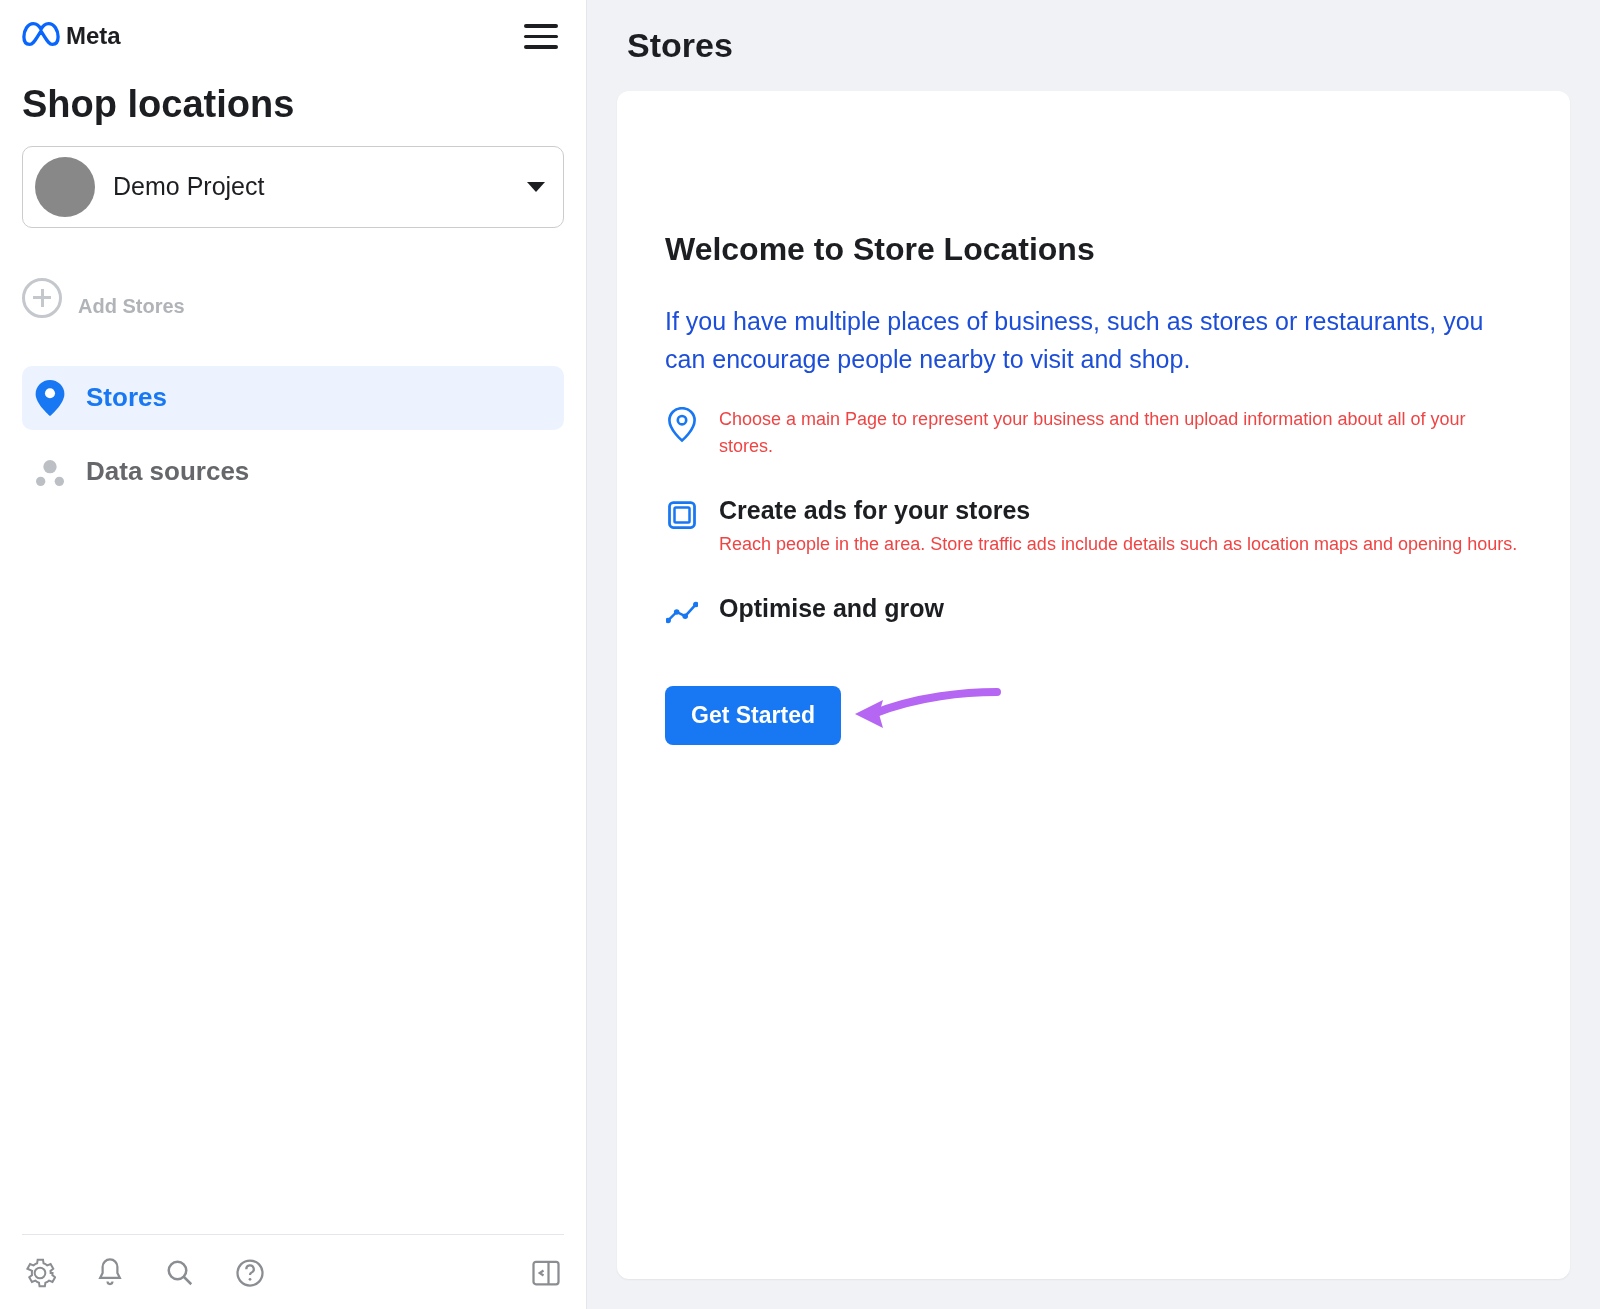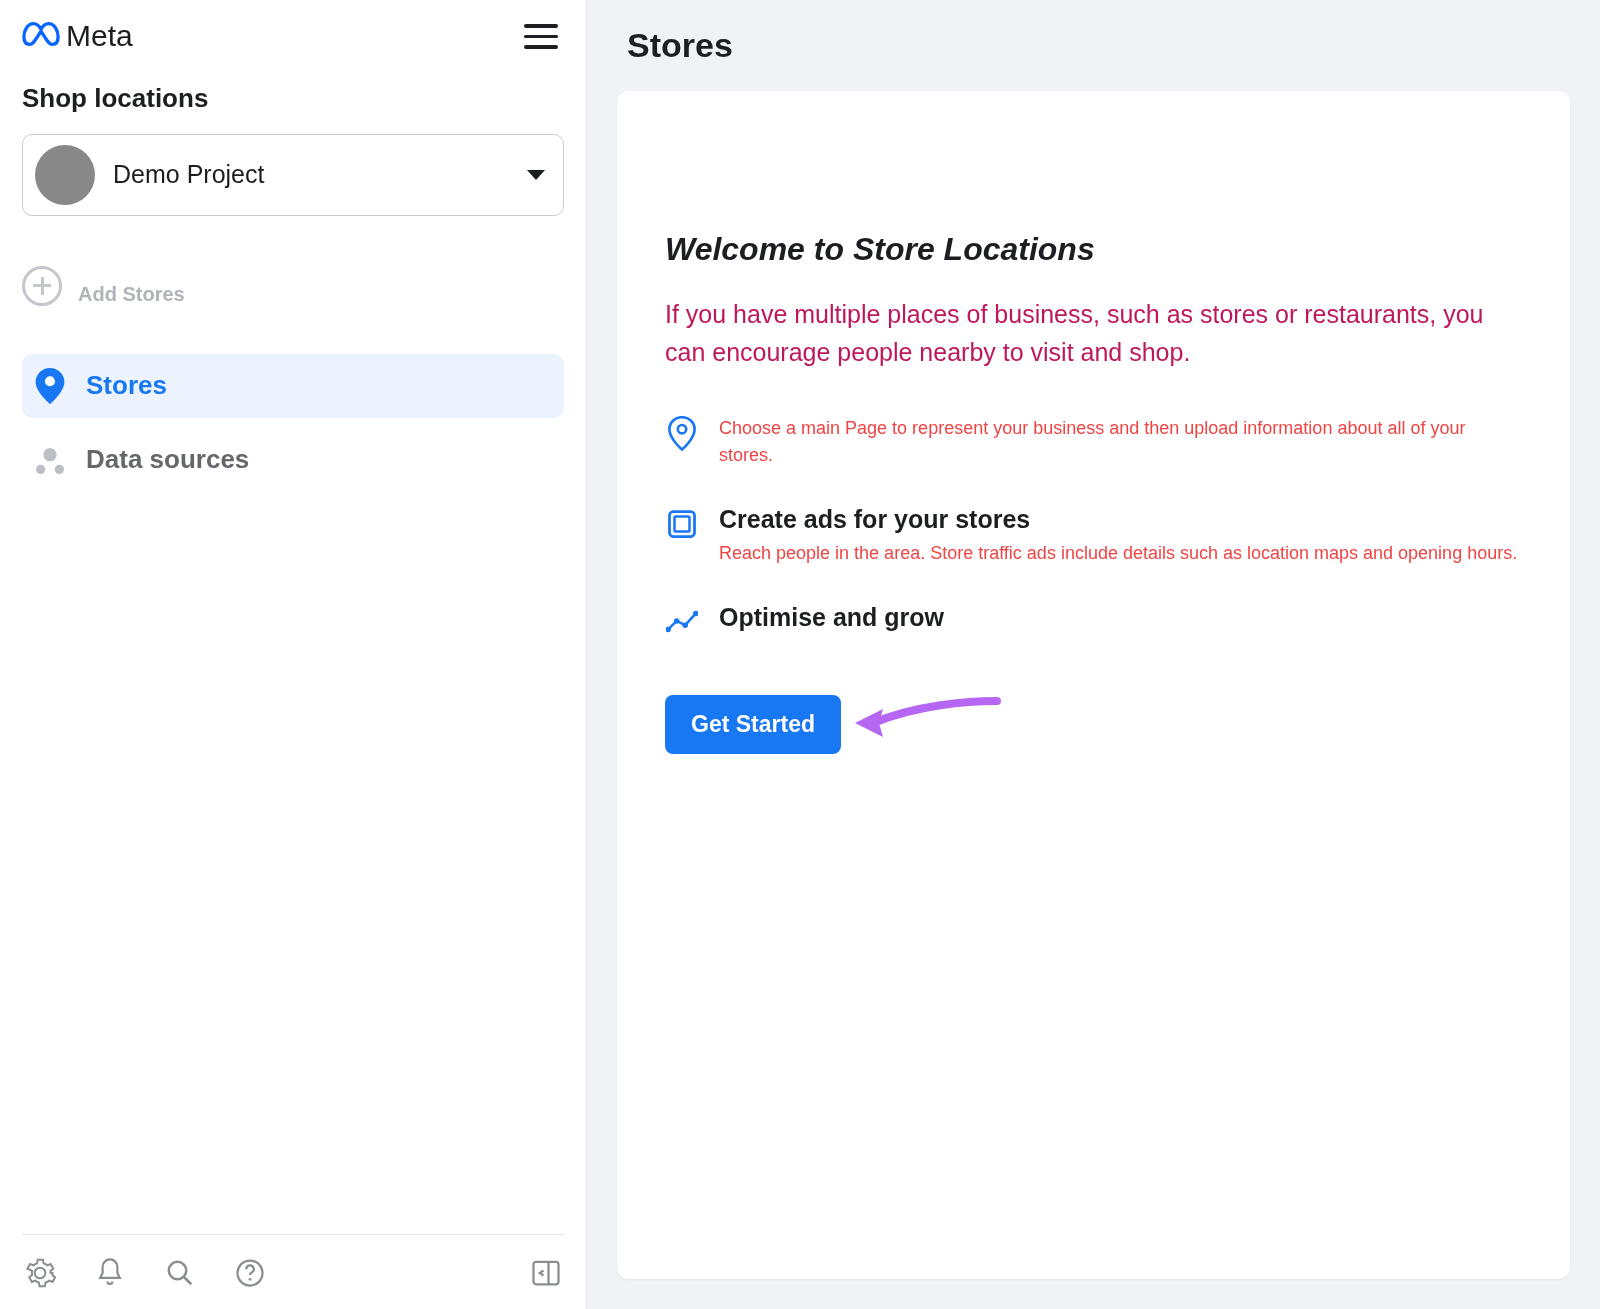--- a/index.html
+++ b/index.html
@@ -1,25 +1,25 @@
 <!DOCTYPE html>
 <html><head>
   <meta charset="utf-8">
   <style>
     * { margin: 0; padding: 0; box-sizing: border-box; }
     body { font-family: -apple-system, BlinkMacSystemFont, "Segoe UI", Helvetica, Arial, sans-serif; background: #fff; color: #1c1e21; width: 1600px; height: 1309px; overflow: hidden; display: flex; }
     
     .sidebar { width: 586px; height: 100%; background: #fff; display: flex; flex-direction: column; padding: 18px 22px; position: relative; }
     .sidebar-header { display: flex; align-items: center; justify-content: space-between; margin-bottom: 28px; }
     .meta-brand { display: flex; align-items: center; gap: 6px; }
-    .meta-text { font-size: 30px; font-weight: 400; }
+    .meta-text { font-size: 24px; font-weight: 700; }
     .menu-btn { display: flex; flex-direction: column; gap: 7px; cursor: pointer; padding: 6px; }
     .menu-btn span { display: block; width: 34px; height: 3.5px; background: #1c1e21; border-radius: 2px; }
     
-    .sidebar-title { font-size: 26px; font-weight: 800; margin-bottom: 20px; }
+    .sidebar-title { font-size: 38px; font-weight: 800; margin-bottom: 20px; }
     
     .project-selector { border: 1.5px solid #ccc; border-radius: 10px; padding: 10px 18px 10px 12px; display: flex; align-items: center; gap: 18px; cursor: pointer; margin-bottom: 44px; }
     .avatar { width: 60px; height: 60px; border-radius: 50%; background: #888; }
     .project-name { font-size: 25px; flex: 1; }
     .chevron-down { width: 0; height: 0; border-left: 9px solid transparent; border-right: 9px solid transparent; border-top: 10px solid #1c1e21; }
     
     .add-stores { display: flex; align-items: flex-end; gap: 16px; color: #b0b3b8; font-size: 20px; font-weight: 700; padding: 6px 0; margin-bottom: 42px; cursor: pointer; }
     .plus-circle { width: 40px; height: 40px; border: 3px solid #c4c7cc; border-radius: 50%; display: flex; align-items: center; justify-content: center; position: relative; }
     .plus-circle::before, .plus-circle::after { content: ''; position: absolute; background: #c4c7cc; }
     .plus-circle::before { width: 18px; height: 3px; }
@@ -32,22 +32,22 @@
     
     .bottom-bar { position: absolute; bottom: 18px; left: 22px; right: 22px; border-top: 1px solid #e4e6eb; padding-top: 20px; display: flex; align-items: center; gap: 34px; }
     .bottom-icon { width: 36px; height: 36px; display: flex; align-items: center; justify-content: center; cursor: pointer; color: #65676b; }
     .bottom-spacer { flex: 1; }
     
     .main { flex: 1; background: #f0f2f5; height: 100%; display: flex; flex-direction: column; border-left: 1px solid #e4e6eb; }
     .main-header { padding: 26px 40px; }
     .main-header h1 { font-size: 34px; font-weight: 800; }
     
     .card { background: #fff; border-radius: 12px; margin: 0 30px 30px 30px; flex: 1; padding: 140px 48px 48px 48px; position: relative; box-shadow: 0 1px 2px rgba(0,0,0,0.06); }
-    .welcome-title { font-size: 32px; font-weight: 800; margin-bottom: 28px; font-style: italic; }
-    .welcome-intro { font-size: 25px; line-height: 1.5; margin-bottom: 44px; color: #be185d; }
+    .welcome-title { font-size: 32px; font-weight: 800; margin-bottom: 35px; }
+    .welcome-intro { font-size: 25px; line-height: 1.5; margin-bottom: 28px; color: #1d4ed8; }
     
     .feature { display: flex; gap: 20px; margin-bottom: 36px; align-items: flex-start; }
     .feature-icon { width: 34px; height: 34px; flex-shrink: 0; display: flex; align-items: center; justify-content: center; margin-top: 2px; }
     .feature-title { font-size: 25px; font-weight: 700; margin-bottom: 6px; }
     .feature-desc { font-size: 18px; line-height: 1.5; color: #ef4444; }
     
     .cta-wrap { position: relative; display: inline-block; margin-top: 20px; }
     .cta-btn { background: #1877f2; color: #fff; border: none; border-radius: 8px; padding: 16px 26px; font-size: 23px; font-weight: 700; cursor: pointer; text-align: center; }
     .annotation-arrow { position: absolute; left: 100%; top: 50%; transform: translateY(-50%); margin-left: 6px; }
   </style>

